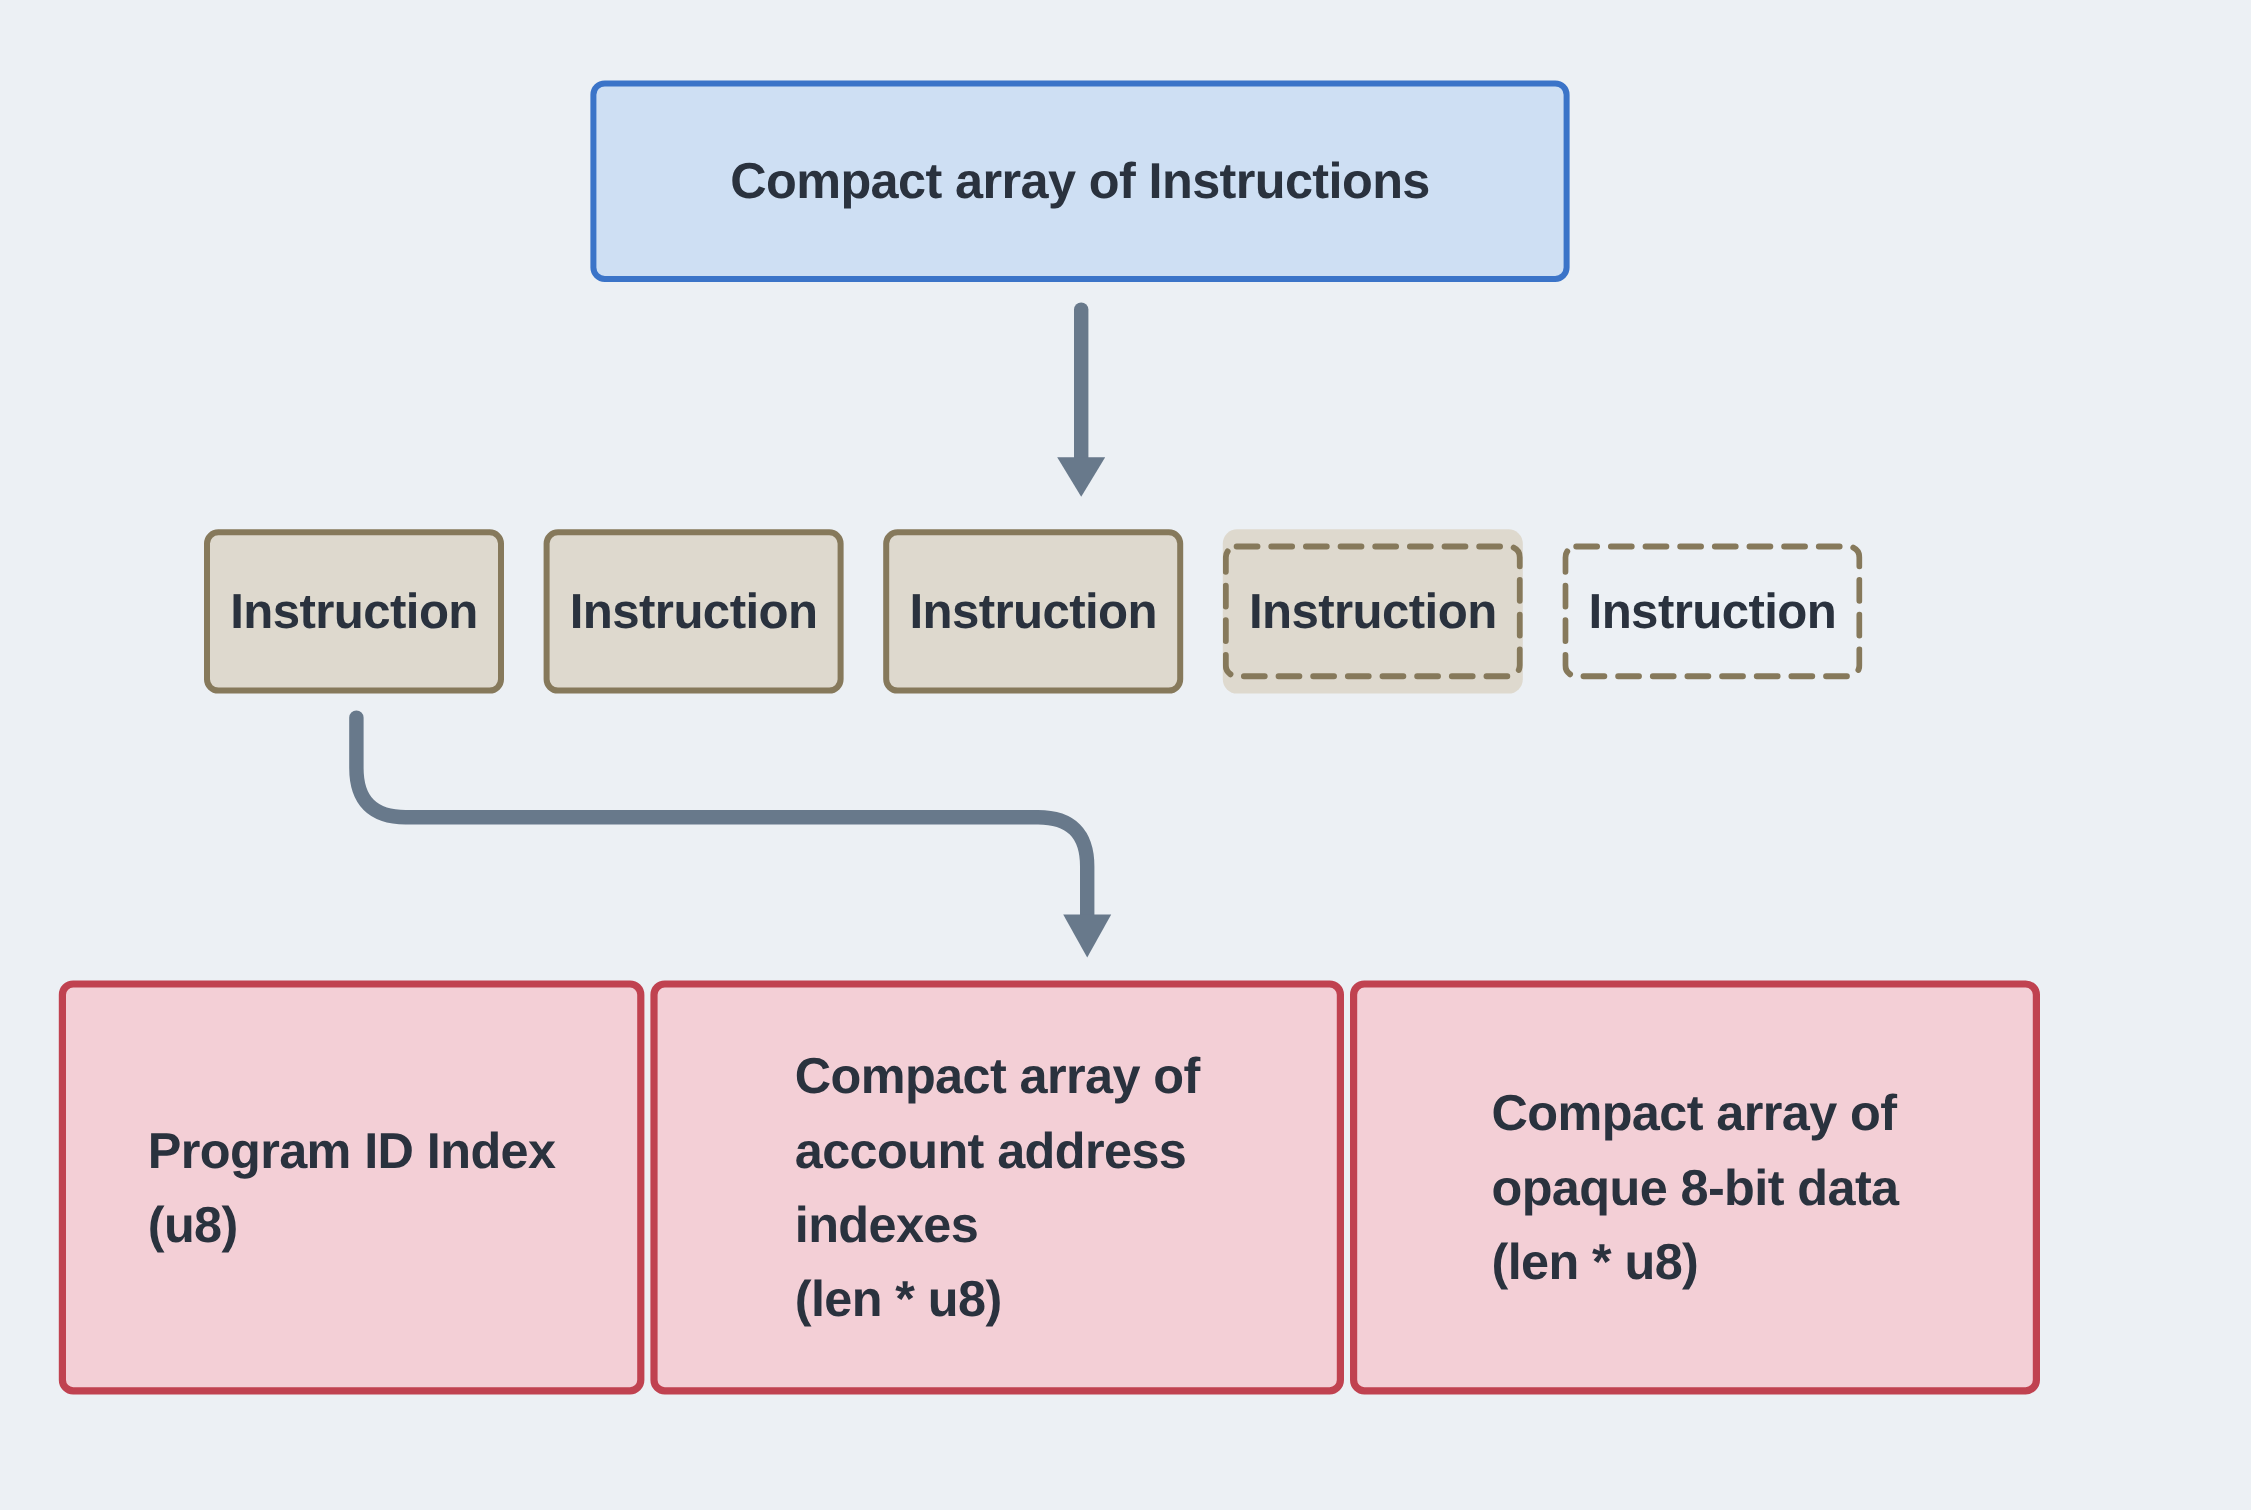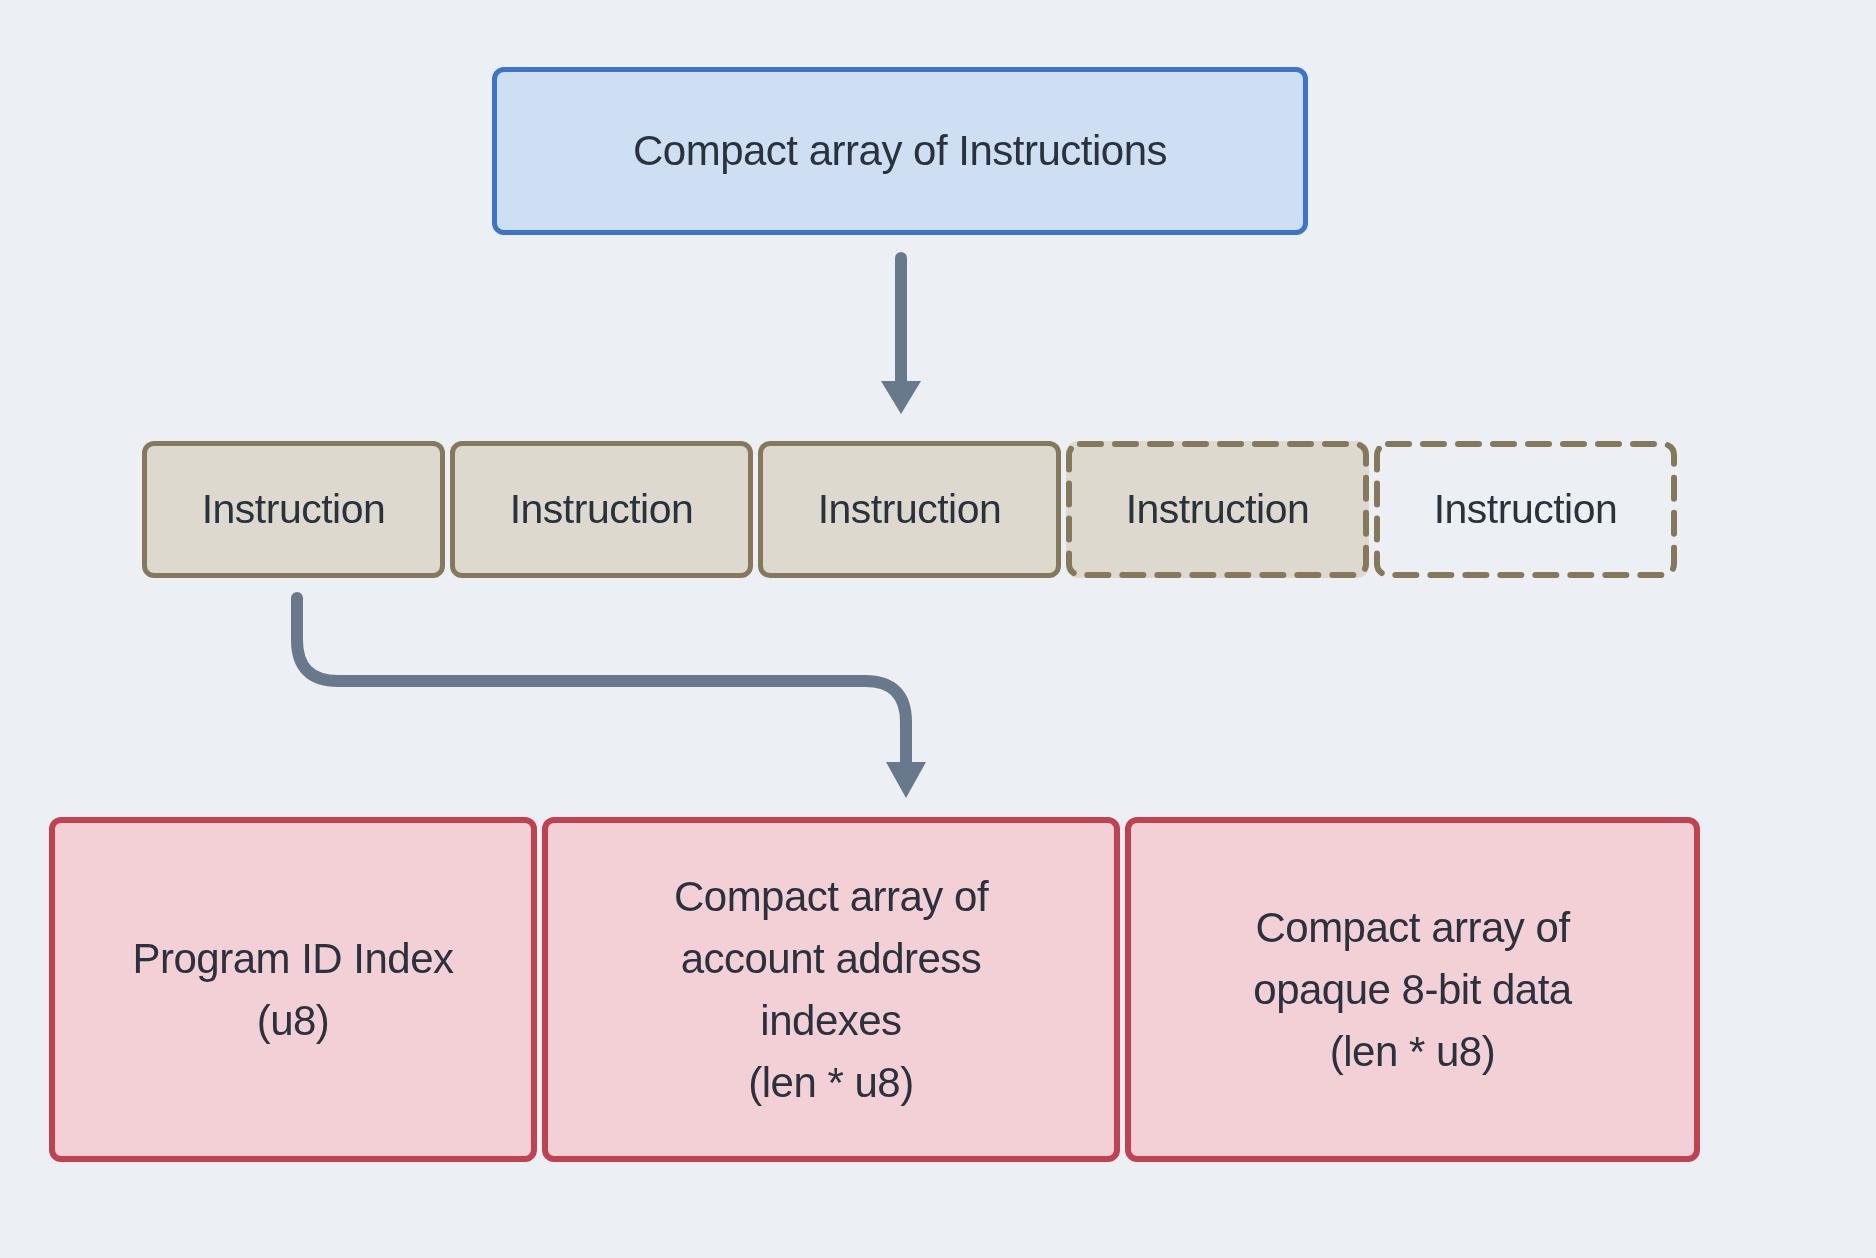--- a/index.html
+++ b/index.html
@@ -10,23 +10,22 @@
   }
   #canvas {
     position: relative;
     width: 1876px;
     height: 1258px;
     background: #ecf0f4;
     overflow: hidden;
     color: #2a323e;
   }
   .box-label {
-    font-weight: 400;
+    font-weight: 700;
     letter-spacing: -0.5px;
-    text-align: center;
     white-space: pre-line;
   }
 
   
   #header-box {
     position: absolute;
     left: 492px;
     top: 67px;
     width: 816px;
     height: 168px;
@@ -55,28 +54,29 @@
     position: absolute;
     left: 142px;
     top: 441px;
     width: 1535px;
     height: 137px;
     display: flex;
     gap: 5px;
   }
   .instruction-box {
     position: relative;
-    width: 303px;
+    width: 250px;
     height: 137px;
     box-sizing: border-box;
     display: flex;
     align-items: center;
     justify-content: center;
     font-size: 41px;
     border-radius: 12px;
+    margin-left: 28px;
   }
   .instruction-box.solid {
     background: #ded9ce;
     border: 5px solid #86795b;
   }
   .instruction-box.dashed-filled {
     background: #ded9ce;
   }
   .instruction-box.dashed-empty {
     background: transparent;

